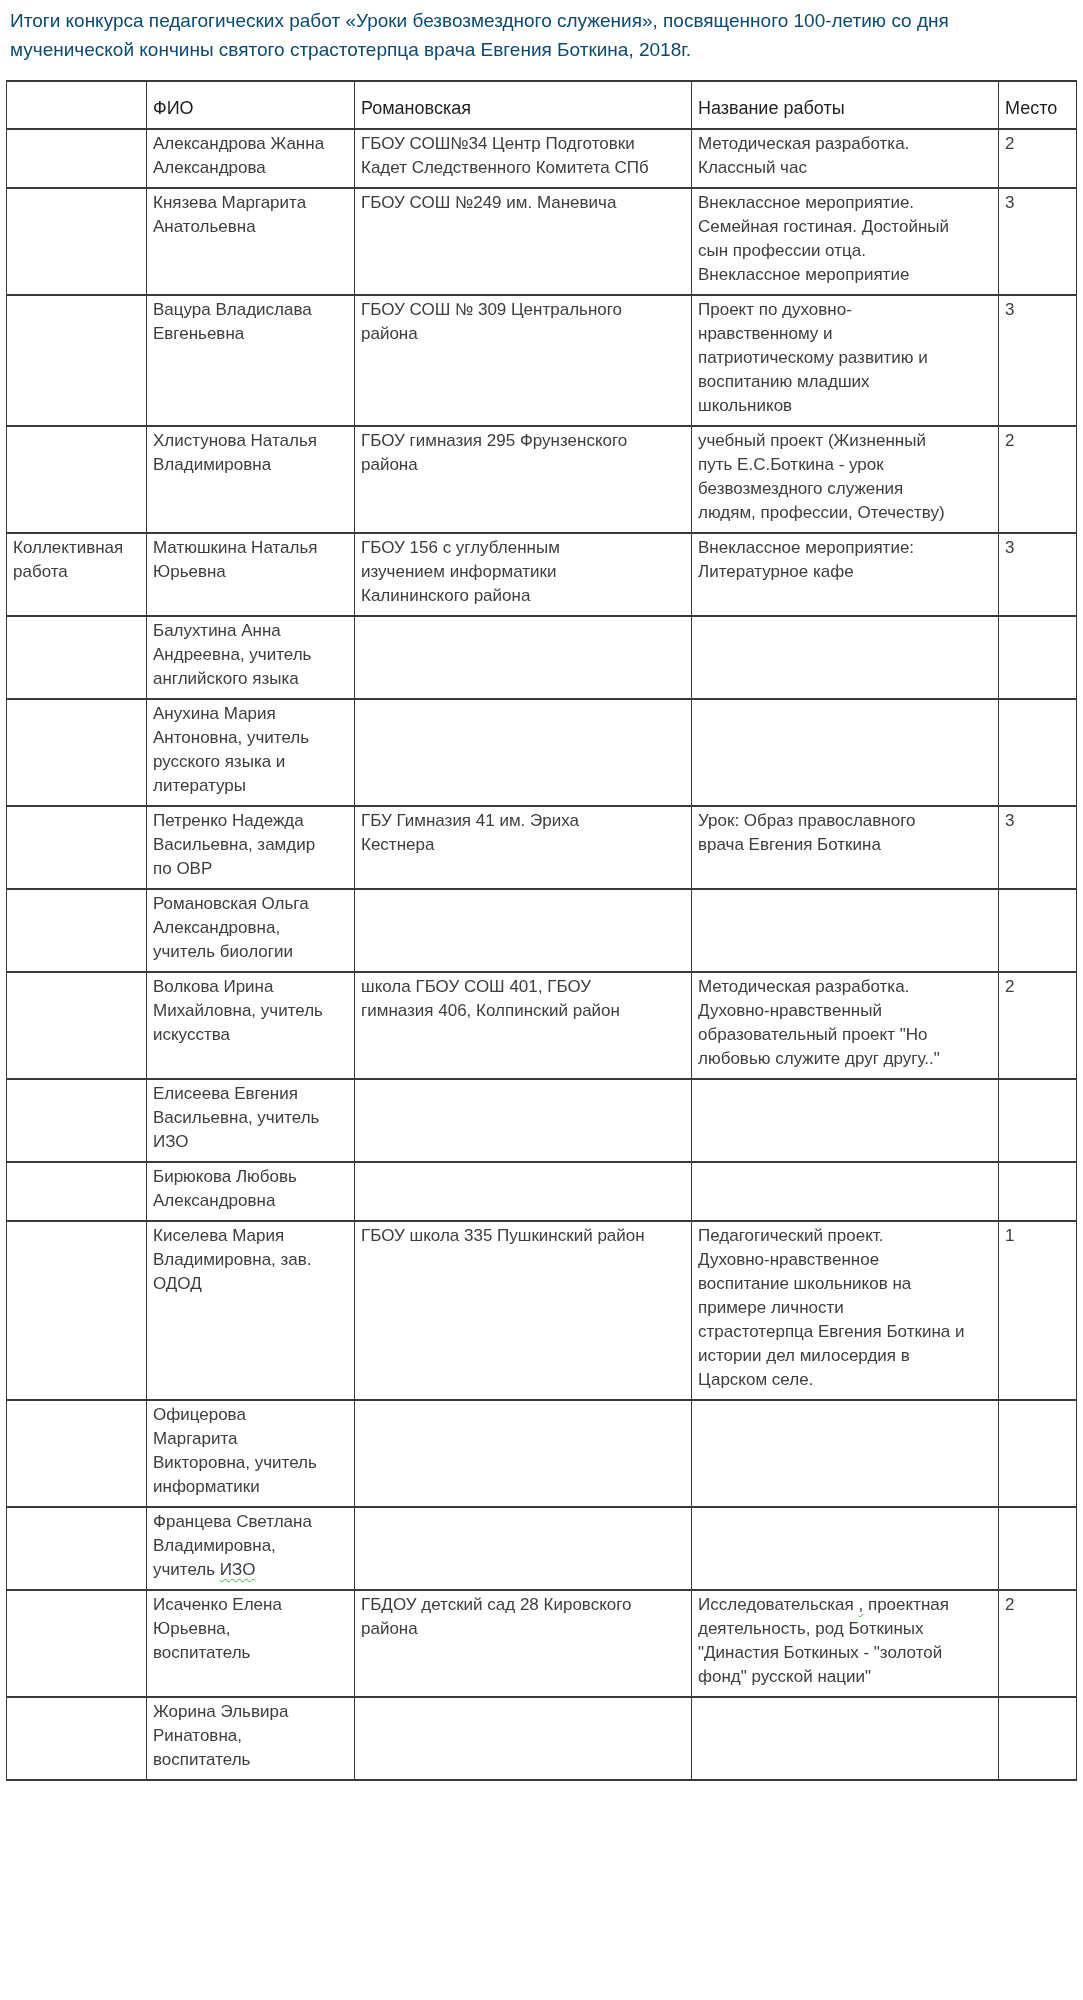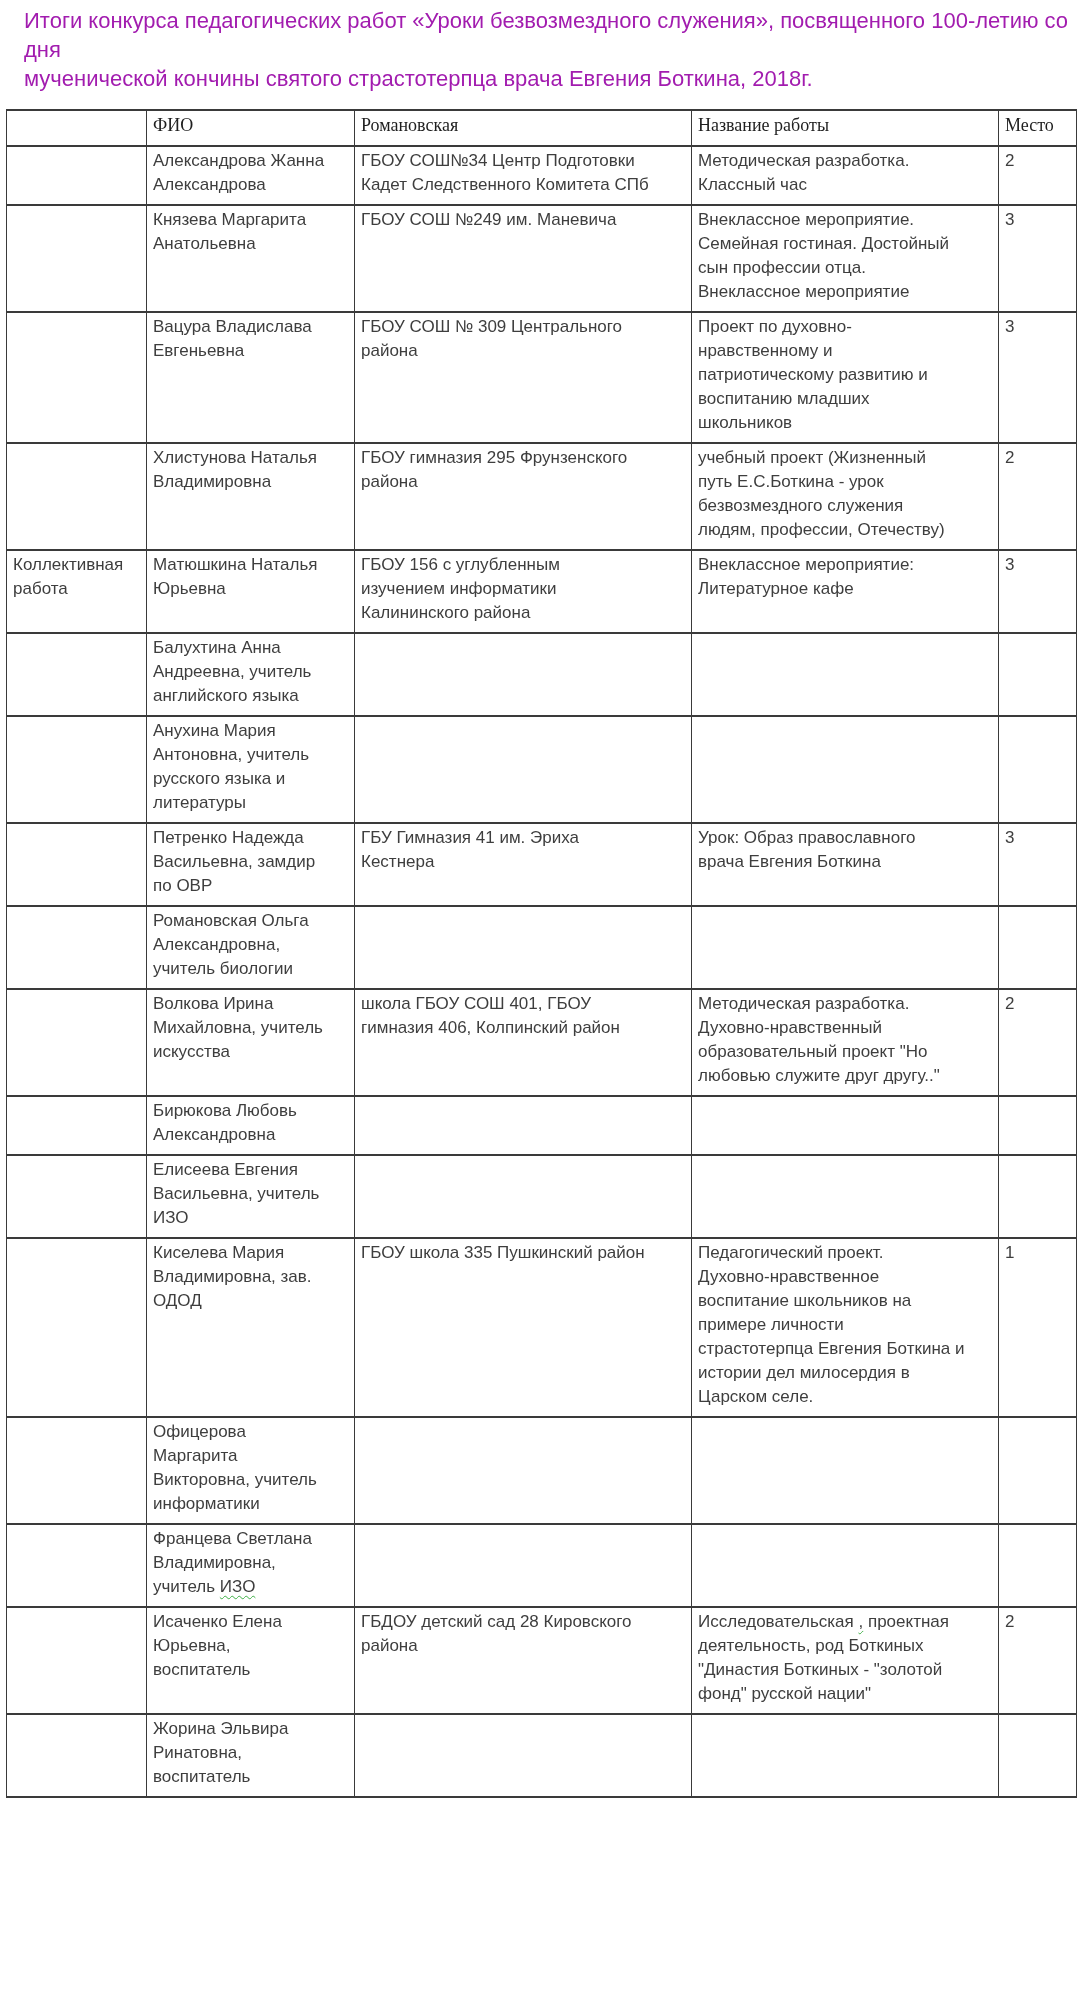--- a/index.html
+++ b/index.html
@@ -8,48 +8,48 @@
     background: #ffffff;
     width: 1083px;
     height: 2000px;
     overflow: hidden;
     font-family: "Liberation Sans", sans-serif;
   }
   .page {
     padding: 6px 8px 0 6px;
   }
   .doc-title {
-    margin: 0 0 16px 18px;
-    font-size: 22px;
+    margin: 0 0 16px 4px;
+    font-size: 19px;
     line-height: 29px;
-    color: #a21caf;
+    color: #0c4a6e;
     white-space: pre-line;
     font-weight: 400;
   }
   table.results {
     border-collapse: collapse;
     table-layout: fixed;
     width: 1070px;
     margin-left: 0;
   }
   table.results th,
   table.results td {
     border: 2px solid #3a3a3a;
     border-left-width: 1px;
     border-right-width: 1px;
     vertical-align: top;
     text-align: left;
     overflow: hidden;
   }
   table.results th {
-    font-family: Liberation Serif, serif;
+    font-family: Liberation Sans, sans-serif;
     font-weight: 400;
     font-size: 18px;
     color: #1f1f1f;
-    padding: 4px 6px 9px 6px;
+    padding: 16px 6px 9px 6px;
   }
   table.results td {
     font-size: 17px;
     line-height: 24px;
     color: #3e3e3e;
     padding: 2px 6px 7px 6px;
     white-space: pre-line;
   }
   col.c-group { width: 140px; }
   col.c-fio   { width: 208px; }
@@ -196,31 +196,31 @@
           <td class="c-org">школа ГБОУ СОШ 401, ГБОУ
 гимназия 406, Колпинский район</td>
           <td class="c-work">Методическая разработка.
 Духовно-нравственный
 образовательный проект "Но
 любовью служите друг другу.."</td>
           <td class="c-place">2</td>
         </tr>
         <tr>
           <td class="c-group"></td>
-          <td class="c-fio">Бирюкова Любовь
-Александровна</td>
-          <td class="c-org"></td>
-          <td class="c-work"></td>
-          <td class="c-place"></td>
-        </tr>
-        <tr>
-          <td class="c-group"></td>
           <td class="c-fio">Елисеева Евгения
 Васильевна, учитель
 ИЗО</td>
+          <td class="c-org"></td>
+          <td class="c-work"></td>
+          <td class="c-place"></td>
+        </tr>
+        <tr>
+          <td class="c-group"></td>
+          <td class="c-fio">Бирюкова Любовь
+Александровна</td>
           <td class="c-org"></td>
           <td class="c-work"></td>
           <td class="c-place"></td>
         </tr>
         <tr>
           <td class="c-group"></td>
           <td class="c-fio">Киселева Мария
 Владимировна, зав.
 ОДОД</td>
           <td class="c-org">ГБОУ школа 335 Пушкинский район</td>

